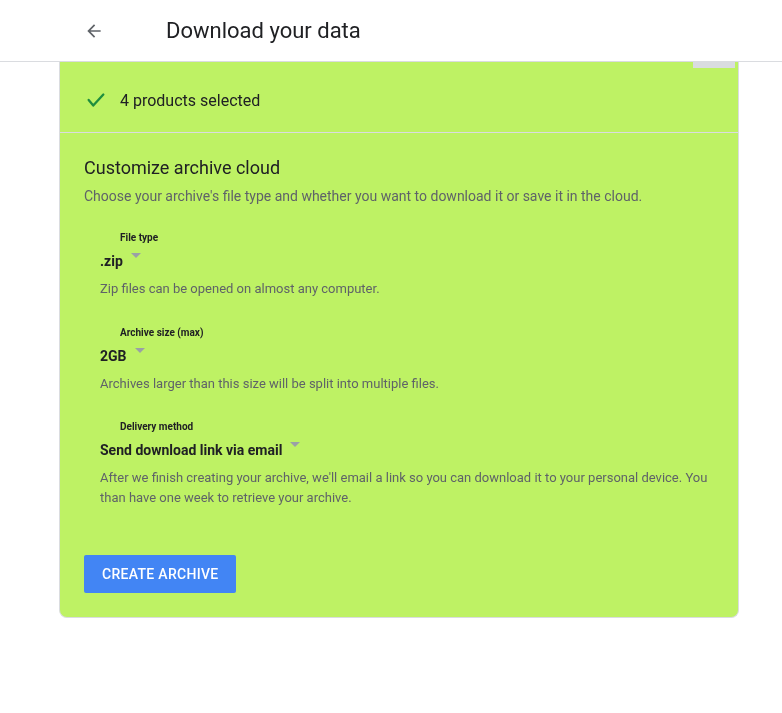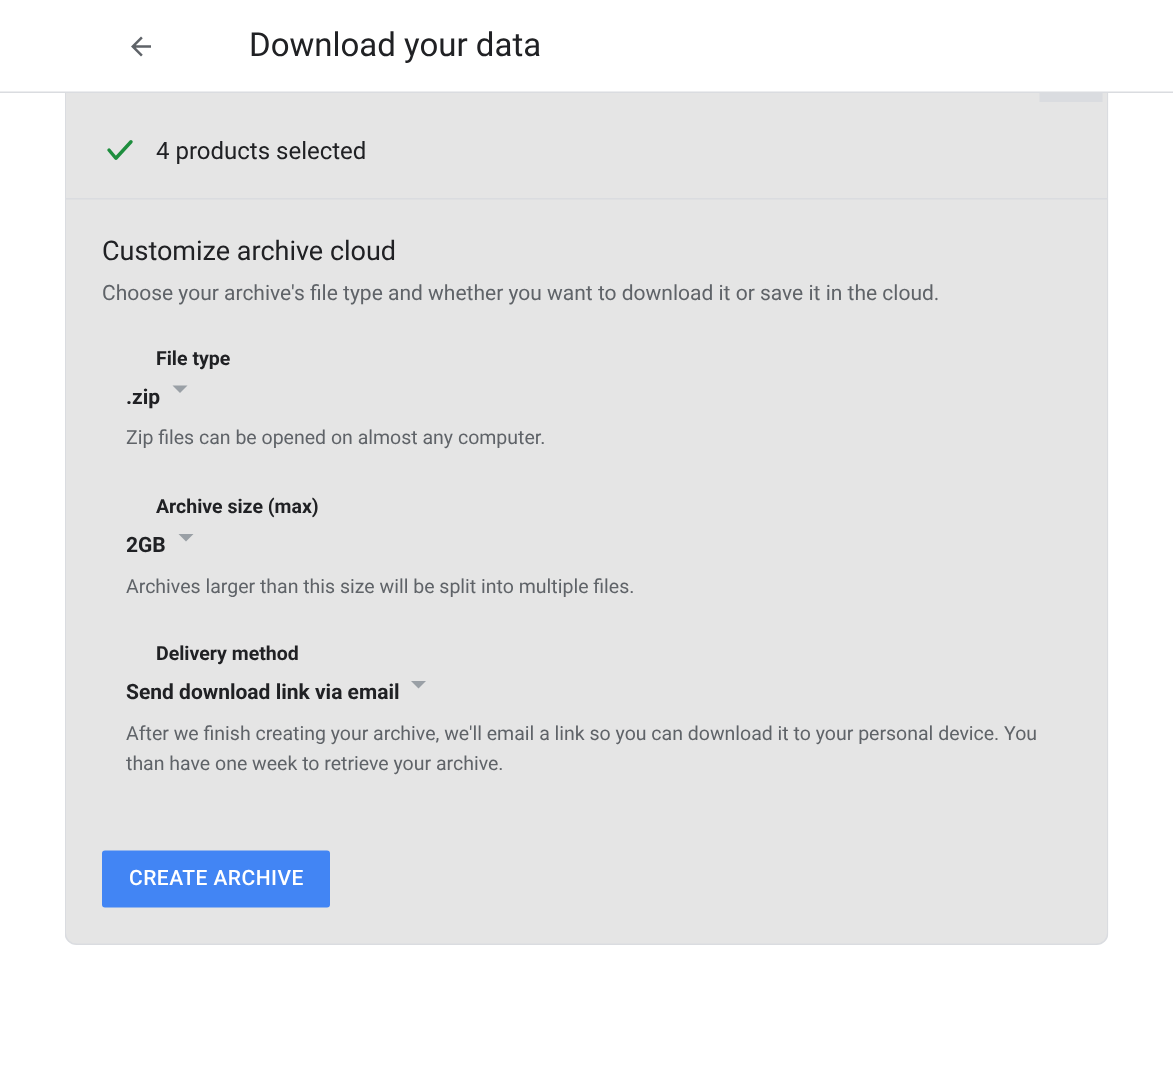--- a/index.html
+++ b/index.html
@@ -39,21 +39,22 @@
       font-weight: 400;
       color: #202124;
     }
     .container {
       padding: 0 43px;
     }
     .card {
       border: 1px solid #dadce0;
       border-top: none;
       border-radius: 0 0 8px 8px;
-      background: #e5e5e5;
+      background: #bef264;
+      margin-left: 16px;
     }
     .thin-remnant {
       height: 6px;
       display: flex;
       justify-content: flex-end;
     }
     .remnant-bar {
       width: 42px;
       height: 6px;
       background: #dadce0;
@@ -91,21 +92,21 @@
     }
     .section-desc {
       font-size: 14px;
       color: #5f6368;
       margin-bottom: 28px;
     }
     .field-group {
       margin-bottom: 28px;
     }
     .field-label {
-      font-size: 13px;
+      font-size: 10px;
       font-weight: 700;
       color: #202124;
       margin-bottom: 10px;
       padding-left: 36px;
     }
     .dropdown {
       display: flex;
       align-items: flex-start;
       cursor: pointer;
       padding-left: 16px;

